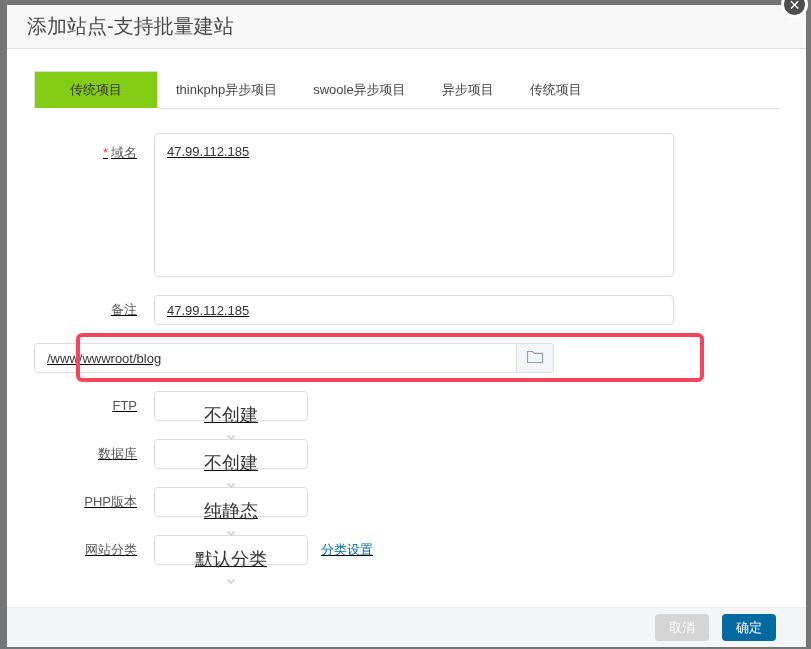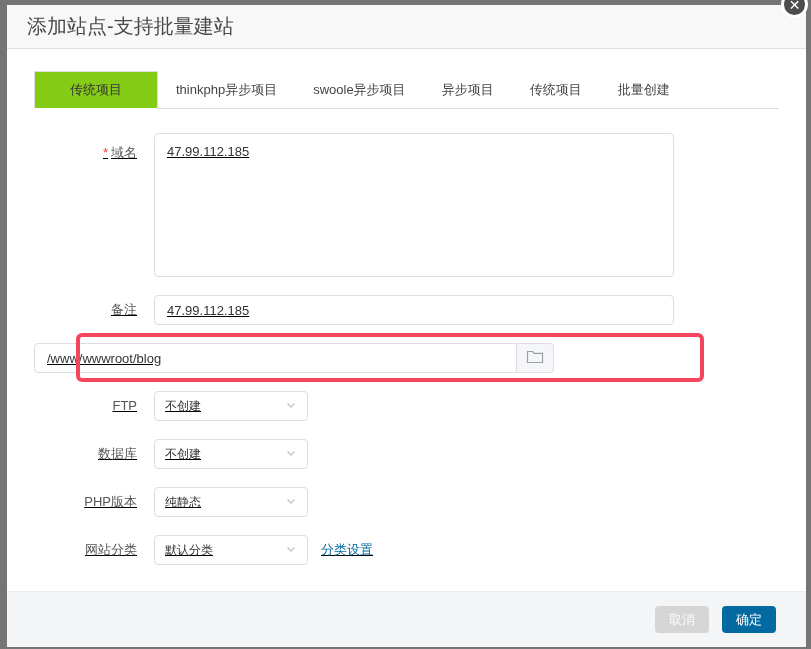--- a/index.html
+++ b/index.html
@@ -135,36 +135,37 @@
     z-index: 3;
   }
   .select-box {
     width: 154px; height: 30px;
     border: 1px solid #ddd;
     border-radius: 4px;
     padding: 11px 10px;
     display: flex;
     align-items: center;
     justify-content: space-between;
-    font-size: 12px;
+    font-size: 18px;
     color: #333;
     cursor: pointer;
     background: #fff;
+    flex-direction: column;
   }
   .green-link {
     margin-left: 13px;
     font-size: 13px;
     color: #0369a1;
     text-decoration: none;
     cursor: pointer;
   }
   
   .dlg-footer {
     flex: none;
-    height: 56px;
+    height: 40px;
     background: #f4f5f6;
     border-top: 1px solid #ececec;
     display: flex;
     align-items: center;
     justify-content: flex-end;
     padding-right: 30px;
     gap: 13px;
   }
   .btn {
     height: 27px;
@@ -186,21 +187,20 @@
   <div class="dlg-header">
     <span>添加站点-支持批量建站</span>
   </div>
 
   <div class="tab-bar">
     <div class="tab active">传统项目</div>
     <div class="tab">thinkphp异步项目</div>
     <div class="tab">swoole异步项目</div>
     <div class="tab">异步项目</div>
     <div class="tab">传统项目</div>
-    <div class="tab">批量创建</div>
   </div>
 
   <div class="form">
 
     <div class="row top">
       <div class="lbl"><span class="req">*</span><span>域名</span></div>
       <textarea class="field-area" spellcheck="false" style="">47.99.112.185</textarea>
     </div>
 
     <div class="row">

